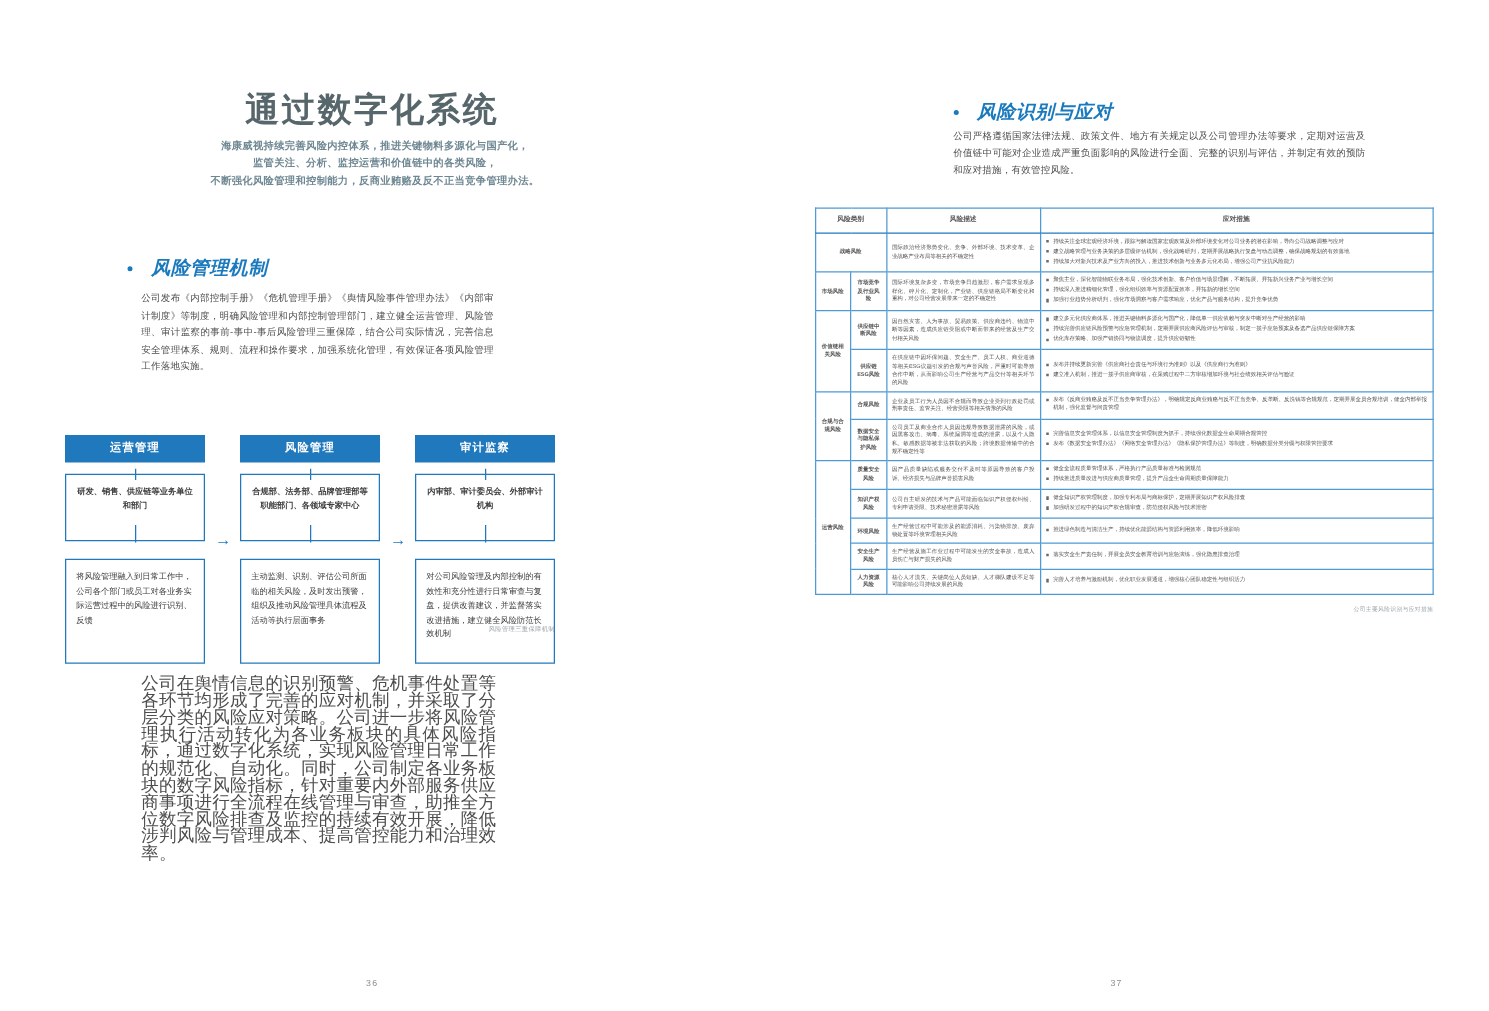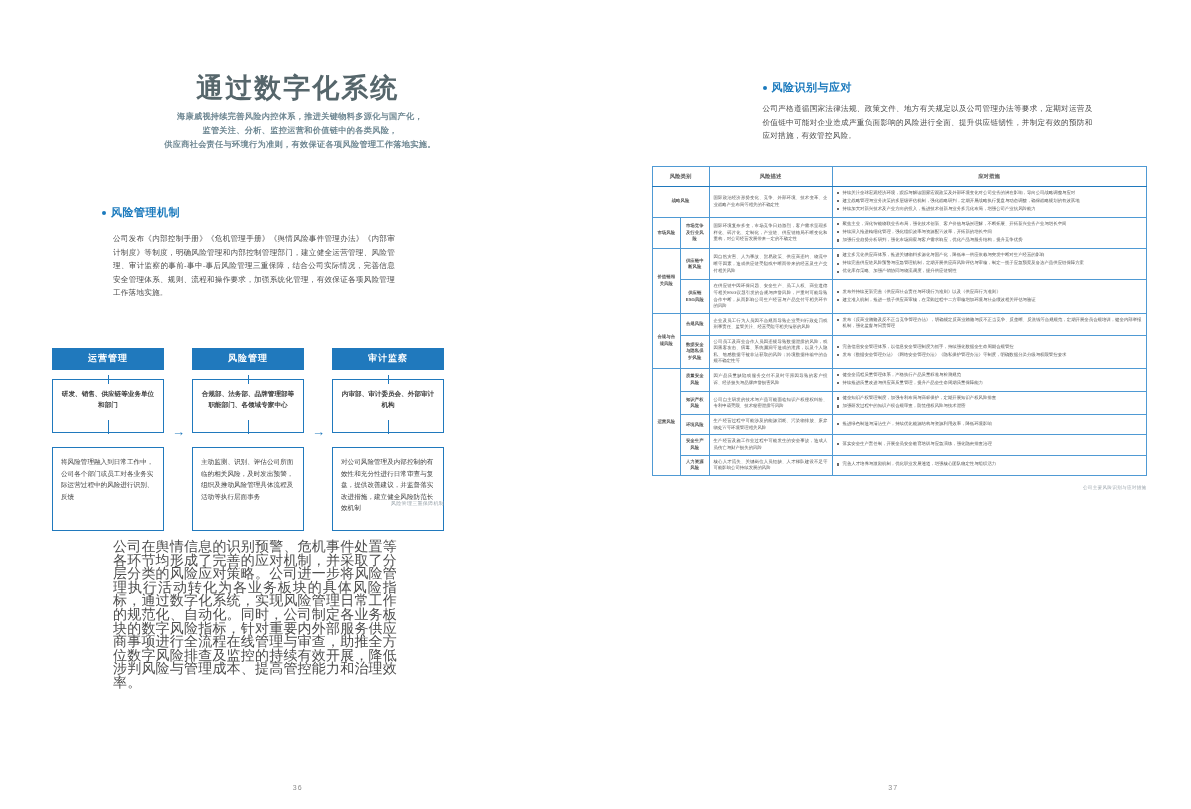--- a/index.html
+++ b/index.html
@@ -26,23 +26,23 @@
   .hero-sub{
     position:absolute;left:120px;width:360px;top:110px;
     text-align:center;
     font-size:8.2px;line-height:14px;font-weight:bold;
     color:#6e8792;letter-spacing:.3px;
   }
   .hero-sub div{white-space:nowrap;}
 
   .sec-head{
     position:absolute;
-    font-size:11px;font-weight:bold;color:#1b7abd;
+    font-size:15px;font-weight:bold;color:#1b7abd;
     letter-spacing:.5px;
-    display:flex;align-items:center;gap:5px;
+    display:flex;align-items:center;gap:15px;font-style:italic;
   }
   .sec-head .dot{
     width:4px;height:4px;border-radius:50%;
     background:#1b7abd;display:inline-block;flex:0 0 auto;
   }
   #sec-risk-mech{left:102px;top:205px;}
 
   .body-para{
     position:absolute;
     font-size:7.6px;line-height:13.6px;
@@ -149,21 +149,21 @@
 
 <div class="spread">
 
   <div class="page page-left">
 
     <div class="hero-title">通过数字化系统</div>
 
     <div class="hero-sub">
       <div>海康威视持续完善风险内控体系，推进关键物料多源化与国产化，</div>
       <div>监管关注、分析、监控运营和价值链中的各类风险，</div>
-      <div>供应商社会责任与环境行为准则，有效保证各项风险管理工作落地实施。</div>
+      <div>不断强化风险管理和控制能力，反商业贿赂及反不正当竞争管理办法。</div>
     </div>
 
     <div class="sec-head" id="sec-risk-mech">
       <span class="dot"></span>
       <span>风险管理机制</span>
     </div>
 
     <div class="body-para" id="para-mech">公司发布《内部控制手册》《危机管理手册》《舆情风险事件管理办法》《内部审计制度》等制度，明确风险管理和内部控制管理部门，建立健全运营管理、风险管理、审计监察的事前-事中-事后风险管理三重保障，结合公司实际情况，完善信息安全管理体系、规则、流程和操作要求，加强系统化管理，有效保证各项风险管理工作落地实施。</div>
 
     <div class="flow">
@@ -202,21 +202,21 @@
 
     <div class="folio">36</div>
   </div>
 
   <div class="page page-right">
     <div class="sec-head" id="sec-risk-id" style="left:167px;top:80px;">
       <span class="dot"></span>
       <span>风险识别与应对</span>
     </div>
 
-    <div class="body-para" style="left:167px;top:102px;width:330px;">公司严格遵循国家法律法规、政策文件、地方有关规定以及公司管理办法等要求，定期对运营及价值链中可能对企业造成严重负面影响的风险进行全面、提升供应链韧性，并制定有效的预防和应对措施，有效管控风险。</div>
+    <div class="body-para" style="left:167px;top:102px;width:330px;">公司严格遵循国家法律法规、政策文件、地方有关规定以及公司管理办法等要求，定期对运营及价值链中可能对企业造成严重负面影响的风险进行全面、完整的识别与评估，并制定有效的预防和应对措施，有效管控风险。</div>
 
     <div class="tbl-wrap" style="left:56px;top:166px;width:495px;">
       <table class="risk">
         <thead>
           <tr>
             <th colspan="2" style="width:52px;">风险类别</th>
             <th style="width:118px;">风险描述</th>
             <th>应对措施</th>
           </tr>
         </thead>

